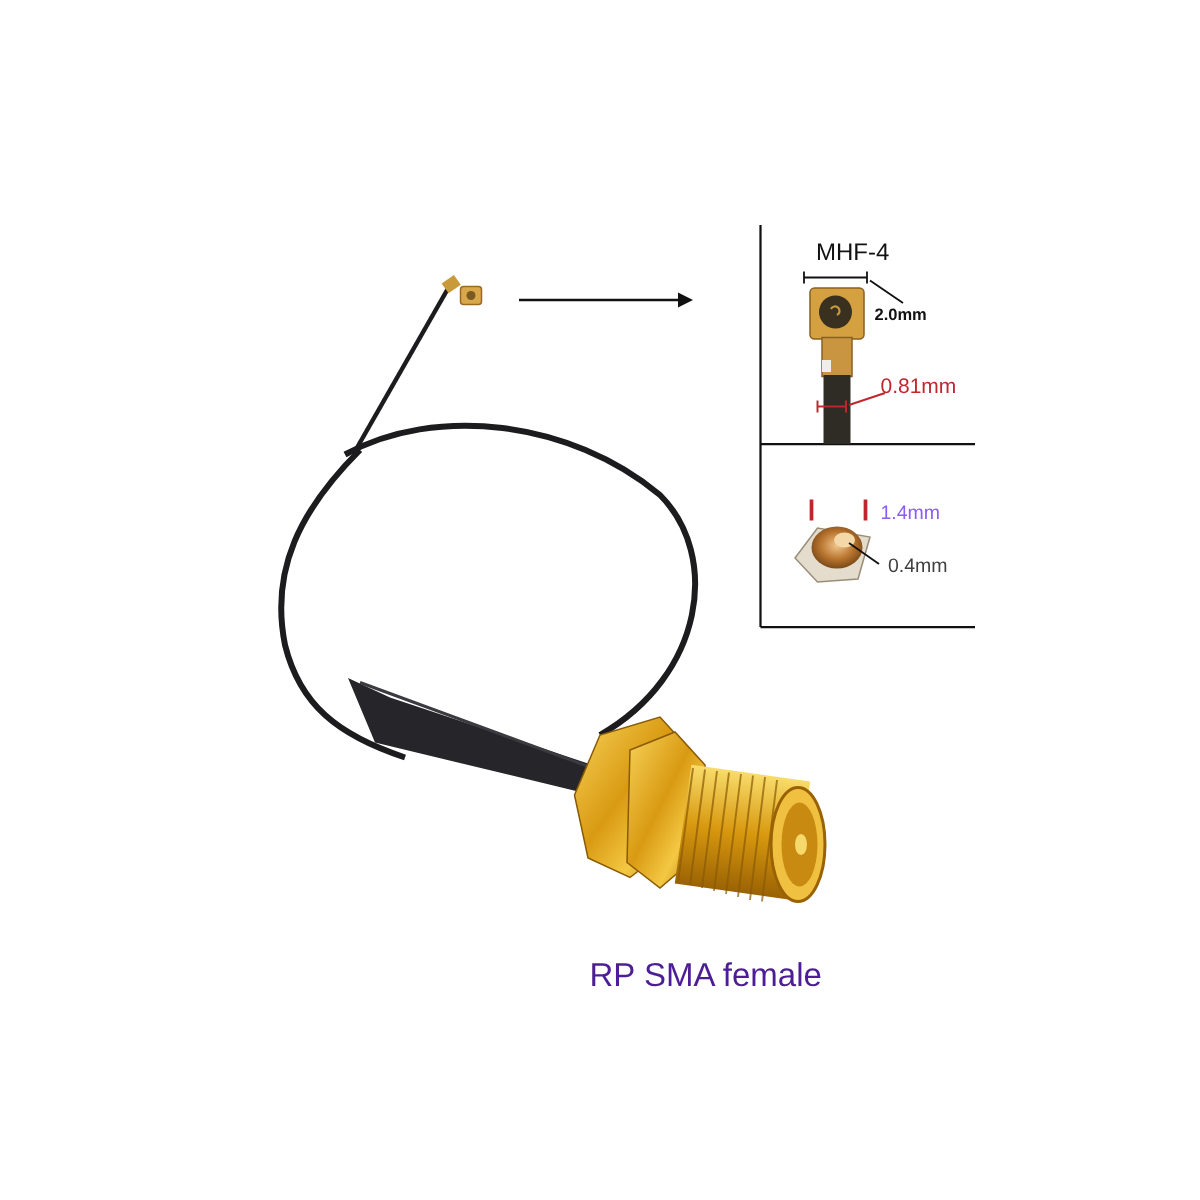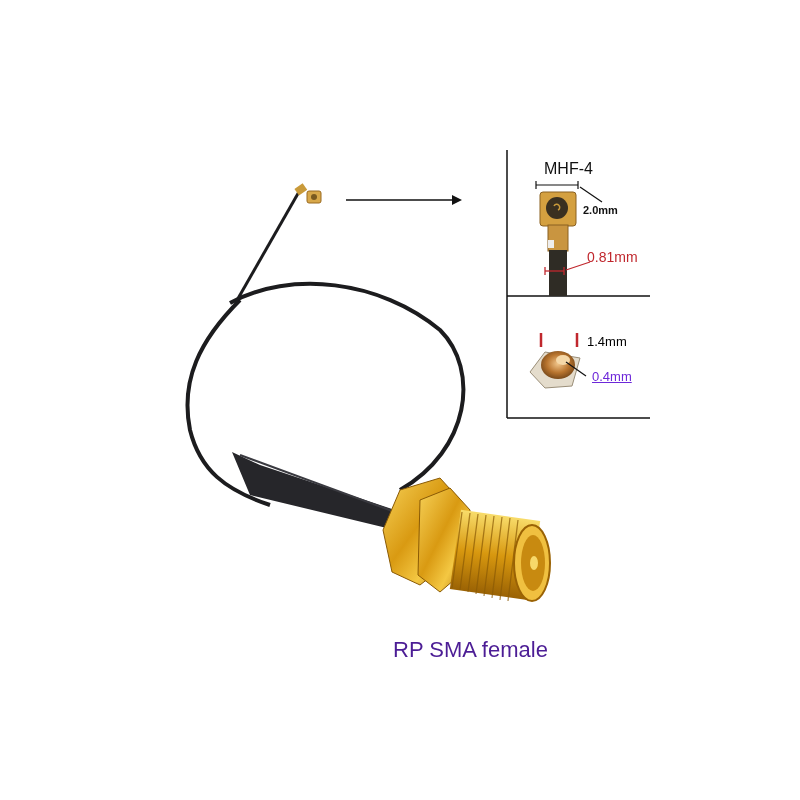--- a/index.html
+++ b/index.html
@@ -2,22 +2,22 @@
 <html><head>
 <meta charset="utf-8">
 <style>
   html, body { margin:0; padding:0; background:#ffffff; }
   body { width:800px; height:800px; position:relative; overflow:hidden; font-family:"Liberation Sans", sans-serif; }
   .abs { position:absolute; }
   .label-main { left:393px; top:637px; font-size:22px; color:#4c1d95; }
   .mhf-title { left:544px; top:160px; font-size:16px; color:#111; }
   .dim-black { font-size:11px; color:#111; }
   .dim-red { font-size:14px; color:#c0272d; }
-  .dim-red-lg { font-size:13px; color:#000000; }
-  .dim-black-lg { font-size:13px; color:#6d28d9;text-decoration:underline; }
+  .dim-red-lg { font-size:13px; color:#8b5cf6; }
+  .dim-black-lg { font-size:13px; color:#404040; }
   svg { position:absolute; left:0; top:0; }
 </style>
 </head>
 <body>
 
 <svg width="800" height="800" viewBox="0 0 800 800">
   <defs>
     <linearGradient id="gold" x1="0" y1="0" x2="1" y2="1">
       <stop offset="0" stop-color="#f7d35a"></stop>
       <stop offset="0.45" stop-color="#d99a12"></stop>

